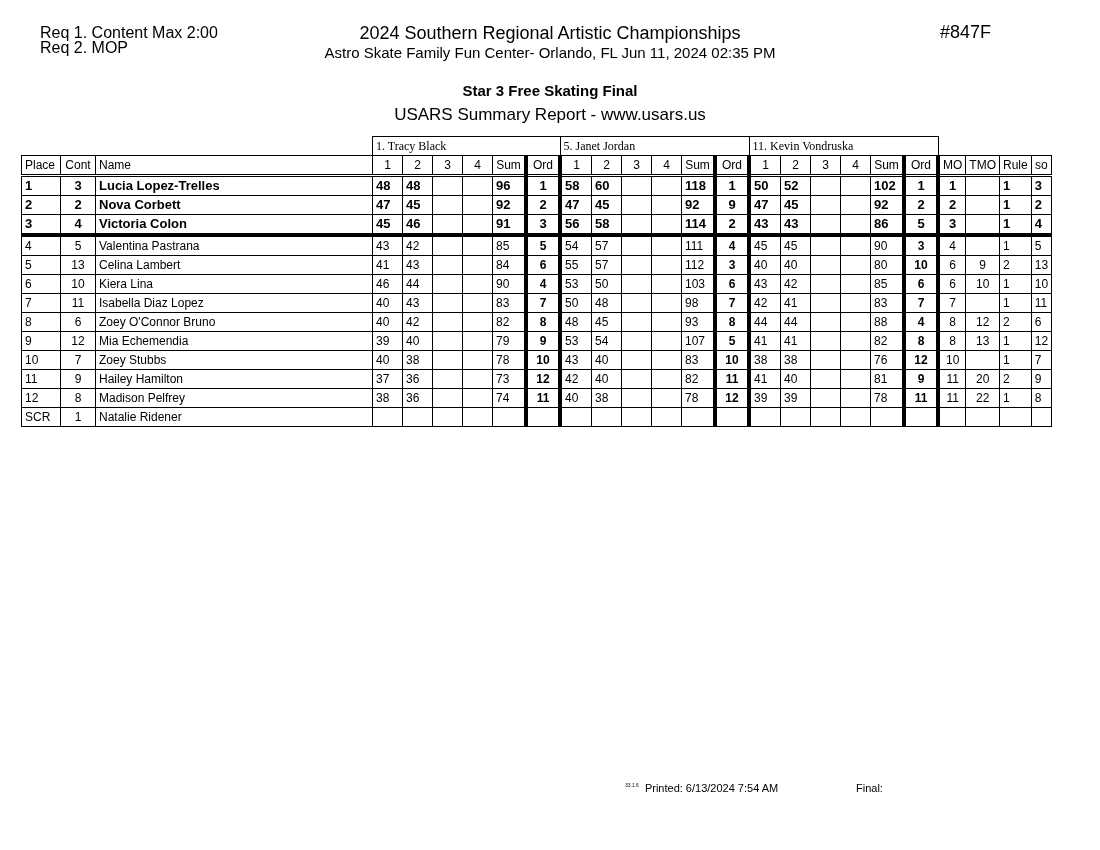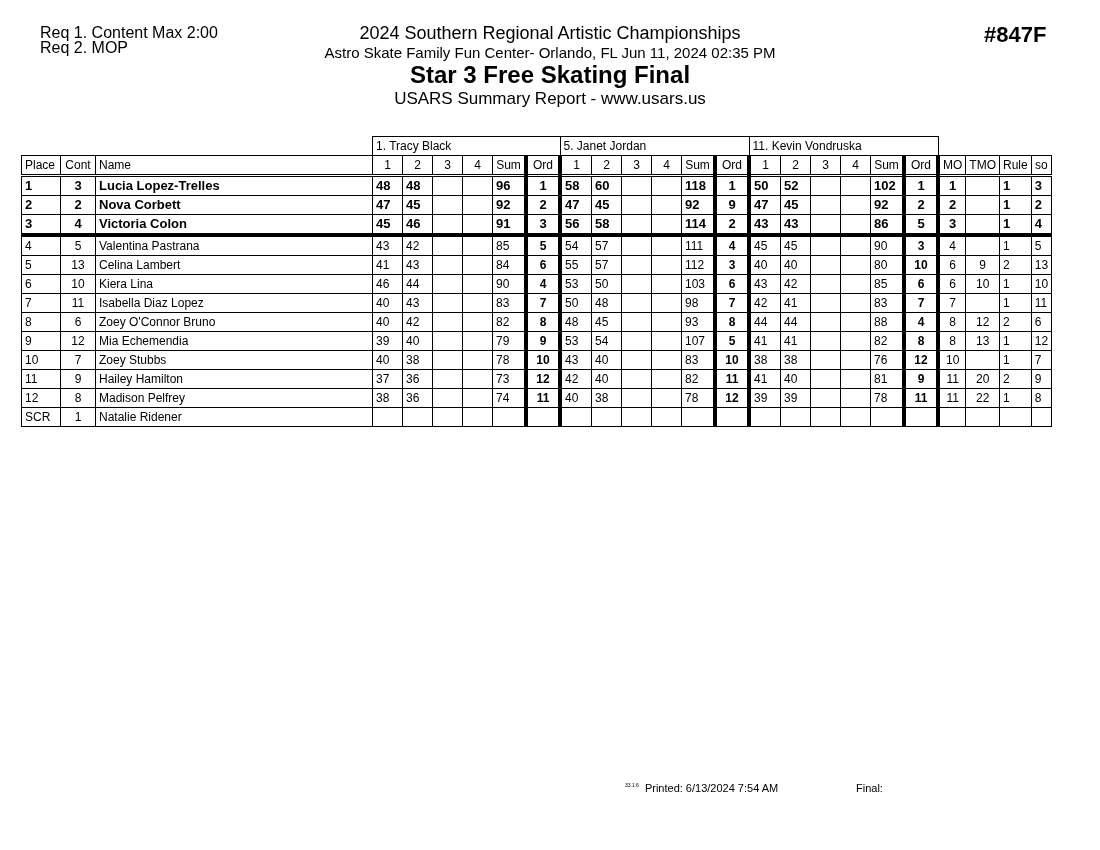--- a/index.html
+++ b/index.html
@@ -1,28 +1,28 @@
 <!DOCTYPE html>
 <html><head>
 <meta charset="utf-8">
 <style>
   html, body { margin:0; padding:0; background:#fff; }
   body { width:1100px; height:850px; position:relative; font-family:"Liberation Sans", sans-serif; color:#000; overflow:hidden; }
   .req { position:absolute; left:40px; top:25px; font-size:16px; line-height:15px; }
   .hdr { position:absolute; left:280px; width:540px; top:22px; text-align:center; }
   .hdr .t1 { font-size:18px; font-weight:normal; line-height:22px; }
   .hdr .t2 { font-size:15px; line-height:17px; }
-  .hdr .t3 { font-size:24px; font-weight:bold; line-height:26px; margin-top:1px; }
+  .hdr .t3 { font-size:15px; font-weight:bold; line-height:26px; margin-top:17px; }
   .hdr .t4 { font-size:17px; line-height:22px; }
-  .num { position:absolute; left:984px; top:22px; font-size:22px; font-weight:bold; }
+  .num { position:absolute; left:940px; top:22px; font-size:18px; font-weight:normal; }
 
   table.rep { position:absolute; left:21px; top:136px; border-collapse:collapse; font-size:12px; }
   table.rep td { border:1px solid #000; height:18px; padding:0 3px; white-space:nowrap; line-height:18px; }
   table.rep td.blank { border:none; }
-  table.rep tr.judges td { height:18px; vertical-align:top; }
+  table.rep tr.judges td { height:18px; vertical-align:top;font-family:Liberation Serif, serif; }
   table.rep tr.cols td { text-align:center; border-bottom:3px double #000; }
   table.rep tr.cols td.l { text-align:left; }
   td.c { text-align:center; }
   td.r { text-align:left; }
   td.b { font-weight:bold; }
   td.thickL { border-left:4px solid #000 !important; }
   tr.podium td { font-weight:bold; font-size:13px; }
   tr.sep td { border-bottom:4px solid #000 !important; }
   .foot { position:absolute; top:782px; font-size:11px; }
   .tiny { font-size:5px; vertical-align:super; margin-right:6px; }

